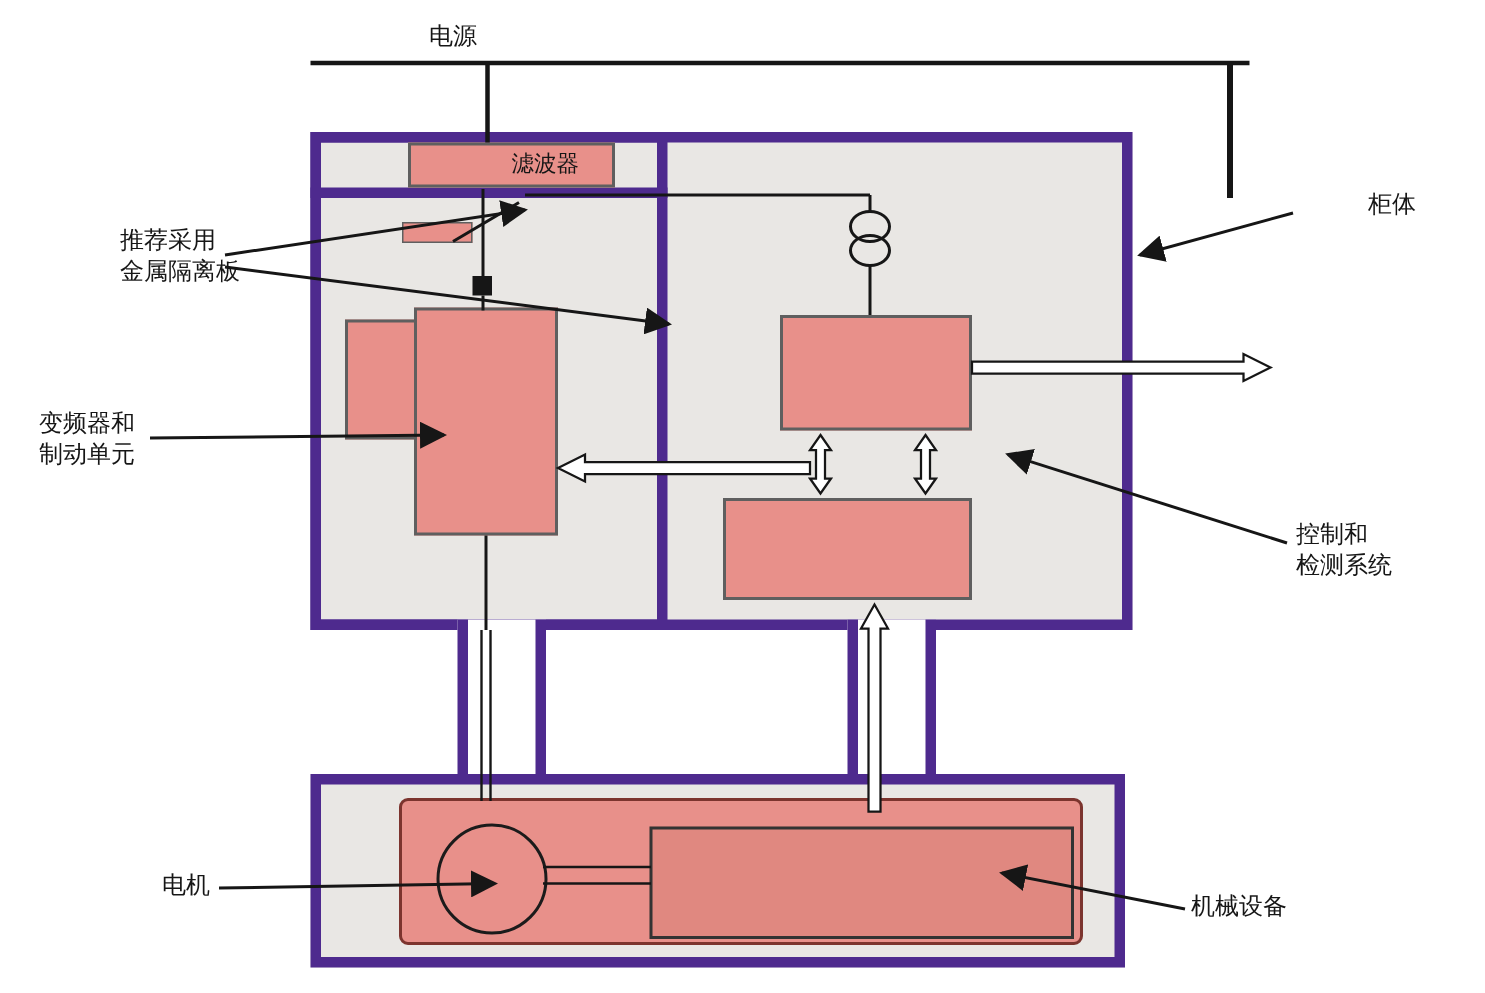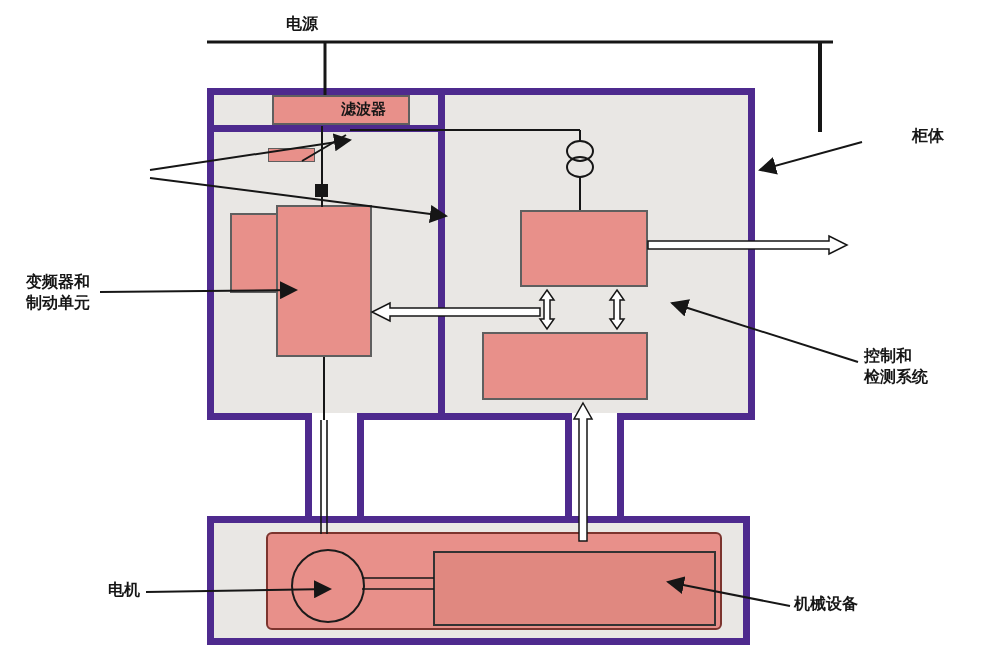--- a/index.html
+++ b/index.html
@@ -7,21 +7,21 @@
     position:relative;width:990px;height:662px;background:#ffffff;
     font-family:"DejaVu Sans",sans-serif;overflow:hidden;
   }
   .abs{position:absolute;box-sizing:border-box;padding-left:45px;}
   .purple-frame{border:7px solid var(--frame-purple,#4e2a8e);background:var(--panel-gray,#e9e7e4);}
   .purple-wall{background:var(--frame-purple,#4e2a8e);}
   .pink-box{background:var(--box-pink,#e8908a);border:2px solid #5f5f5f;}
   .channel{background:#ffffff;border-left:7px solid var(--frame-purple,#4e2a8e);border-right:7px solid var(--frame-purple,#4e2a8e);}
   .label{
     position:absolute;color:#161616;font-size:16px;line-height:1.3;
-    white-space:pre-line;font-weight:700;
+    white-space:pre-line;font-weight:400;
   }
   svg.overlay{position:absolute;left:0;top:0;pointer-events:none;}
 </style>
 </head>
 <body>
 
 <div id="stage">
 
   <div class="abs purple-frame" style="left:207px;top:88px;width:548px;height:332px;"></div>
 
@@ -45,20 +45,22 @@
   <div class="abs channel" style="left:305px;top:413px;width:36px;height:107px;"></div>
   <div class="abs channel" style="left:565px;top:413px;width:38px;height:107px;"></div>
 
   <div class="abs purple-frame" style="left:207px;top:516px;width:543px;height:129px;"></div>
   <div class="abs" style="left:266px;top:532px;width:456px;height:98px;background:var(--box-pink,#e8908a);border:2px solid #7c342e;border-radius:6px;"></div>
   <div class="abs" style="left:291px;top:549px;width:74px;height:74px;border:2px solid #1b1b1b;border-radius:50%;"></div>
   <div class="abs" style="left:433px;top:551px;width:283px;height:75px;background:var(--box-pink-deep,#e08880);border:2px solid #333333;"></div>
 
   <div class="label" style="left:286px;top:14px;">电源</div>
   <div class="label" style="left:912px;top:126px;">柜体</div>
+  <div class="label" style="left:80px;top:150px;">推荐采用
+金属隔离板</div>
   <div class="label" style="left:26px;top:272px;">变频器和
 制动单元</div>
   <div class="label" style="left:864px;top:346px;">控制和
 检测系统</div>
   <div class="label" style="left:108px;top:580px;">电机</div>
   <div class="label" style="left:794px;top:594px;text-align:right;">机械设备</div>
 
   <svg class="overlay" width="990" height="662" viewBox="0 0 990 662">
     <defs>
       <marker id="ah" markerWidth="9" markerHeight="9" refX="8" refY="4.5" orient="auto">

